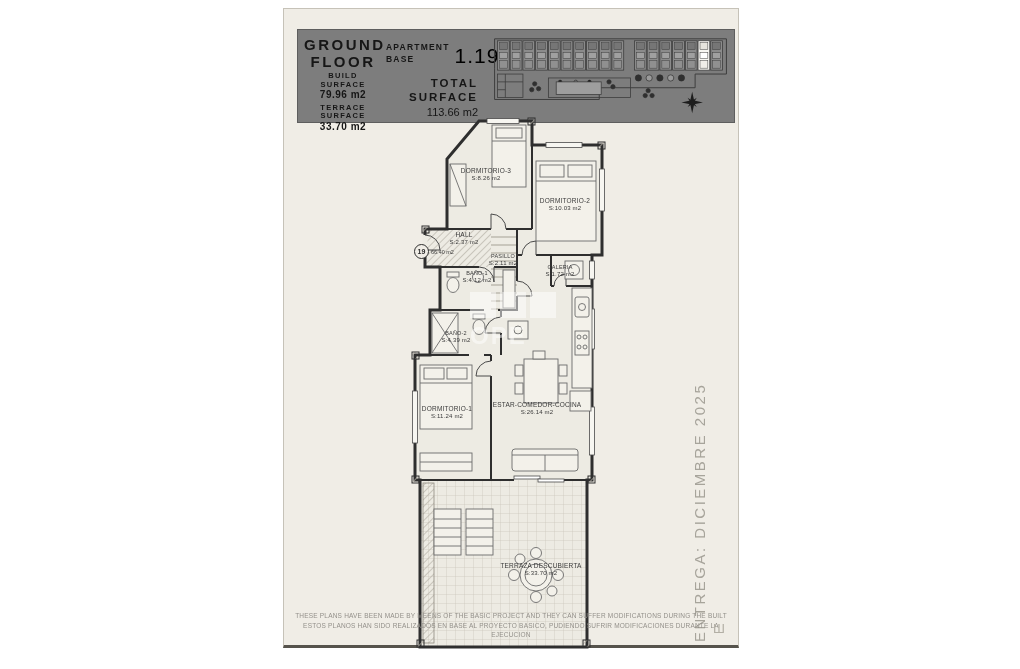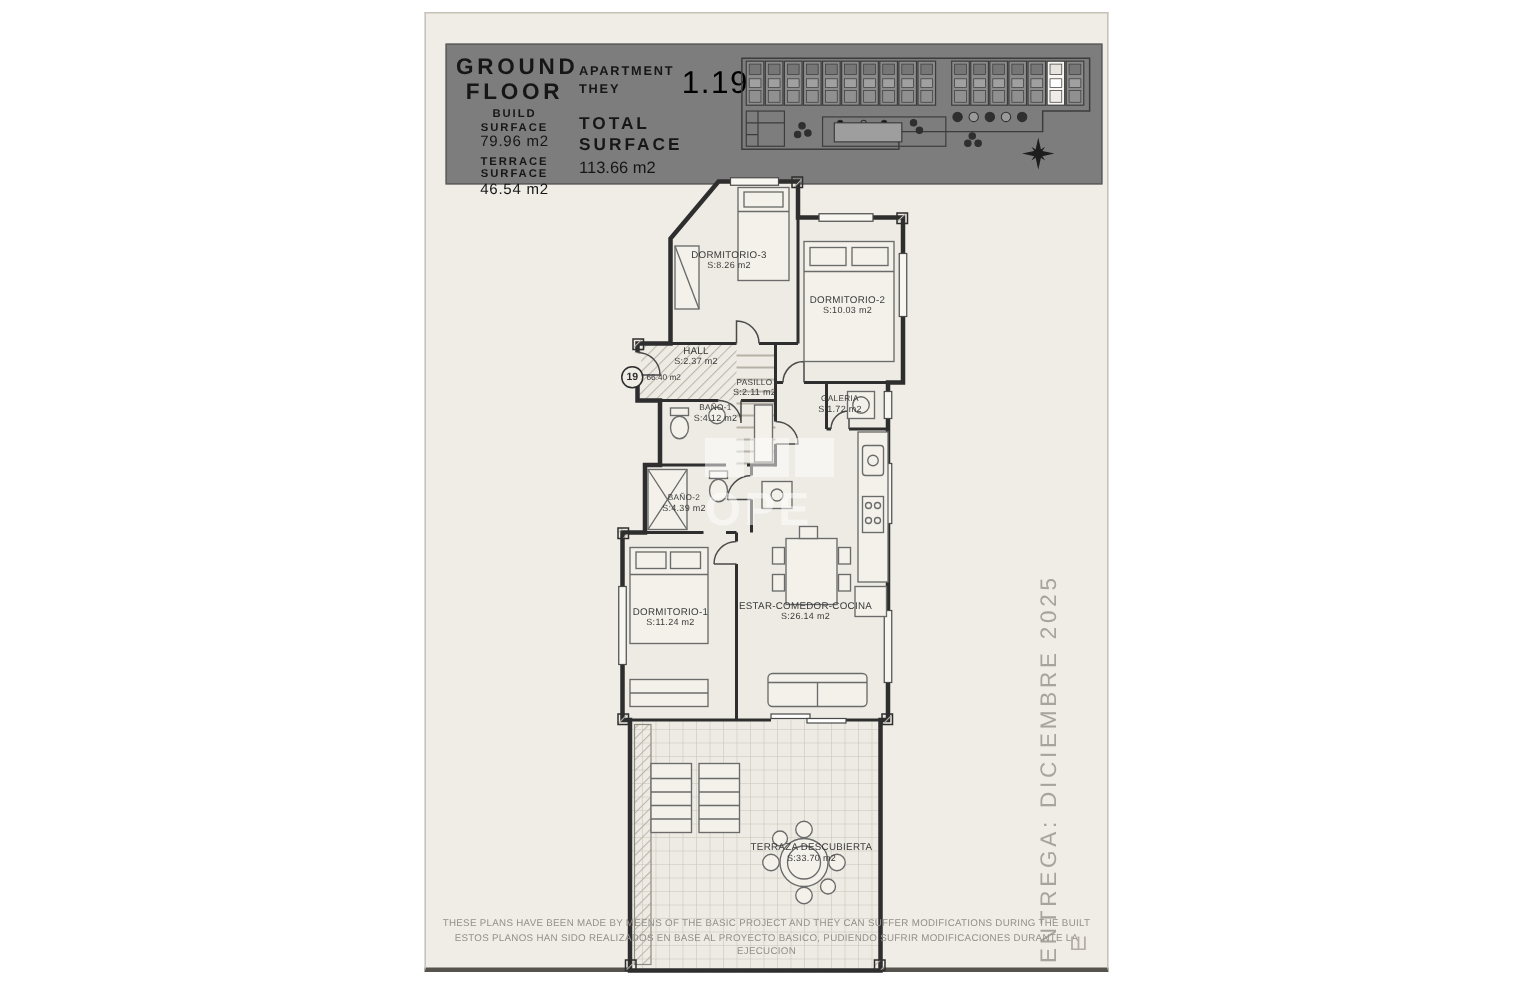--- a/index.html
+++ b/index.html
@@ -7,47 +7,47 @@
           font-family:"Liberation Sans",sans-serif;}
   .sheet{position:absolute;left:283px;top:8px;width:456px;height:640px;background:#f0ede6;
          border:1px solid #c6c2b8;border-bottom:3px solid #56534c;box-sizing:border-box;}
 
   
   .header{position:absolute;left:13px;top:20px;width:438px;height:94px;background:#7d7d7d;
           border:1px solid #5e5e5e;box-sizing:border-box;}
   .h-col1{position:absolute;left:6px;top:7px;width:78px;text-align:center;color:#161616;}
   .title-big{font-size:15px;font-weight:700;letter-spacing:2.5px;line-height:1.1;}
   .lbl-sm{font-size:7.5px;font-weight:700;letter-spacing:1.3px;line-height:1.15;}
-  .val{font-size:10px;font-weight:400;letter-spacing:.5px;line-height:1.25;}
+  .val{font-size:10px;font-weight:700;letter-spacing:.5px;line-height:1.25;}
   .mt2{margin-top:2px;text-align:center;}
   .h-col2{position:absolute;left:88px;top:9px;width:92px;color:#161616;}
   .apt-row{display:flex;align-items:center;}
   .apt-lbls{font-size:8.5px;font-weight:700;letter-spacing:1.2px;line-height:1.3;}
   .apt-num{font-size:21px;color:#000000;font-weight:400;letter-spacing:1px;margin-left:5px;margin-top:5px;}
-  .total{margin-top:9px;text-align:left;}
+  .total{margin-top:9px;text-align:right;}
   .total-lbl{font-size:11.5px;font-weight:700;letter-spacing:2px;line-height:1.2;}
   .total-val{font-size:11px;font-weight:400;margin-top:1px;}
   .siteplan{position:absolute;left:190px;top:1px;width:245px;height:90px;}
 
   
   .plan{position:absolute;left:0;top:0;width:456px;height:654px;}
   .rlabel{position:absolute;transform:translate(-50%,-50%);text-align:center;color:#3a3a3a;
           font-size:6.5px;line-height:1.3;letter-spacing:.2px;white-space:nowrap;}
   .rlabel .area{font-size:6px;}
   .tiny{font-size:5.5px;}
   .badge{position:absolute;left:130px;top:235px;width:13px;height:13px;border:1.2px solid #2d2d2d;
          border-radius:50%;background:#f0ede6;color:#2d2d2d;font-size:7px;font-weight:700;
          display:flex;align-items:center;justify-content:center;}
   .useful{position:absolute;left:147px;top:240px;font-size:5.5px;color:#3a3a3a;}
 
   
   .wm{position:absolute;left:186px;top:283px;width:120px;height:80px;opacity:.5;text-align:left;}
   .wm-row{display:flex;gap:4px;}
   .wm-sq{width:26px;height:26px;background:#ffffff;}
-  .wm-text{margin-top:4px;font-size:31px;font-weight:700;color:#ffffff;letter-spacing:2px;}
+  .wm-text{margin-top:4px;font-size:24px;font-weight:700;color:#ffffff;letter-spacing:2px;}
 
   
   .entrega{position:absolute;left:407px;top:633px;width:252px;transform:rotate(-90deg);
            transform-origin:0 0;font-size:15px;letter-spacing:2.5px;color:#a7a49b;white-space:nowrap;}
   .footer{position:absolute;left:0;right:0;bottom:5px;text-align:center;color:#93908a;
           font-size:6.5px;line-height:1.5;letter-spacing:.2px;}
   .logo{position:absolute;right:13px;bottom:9px;font-size:13px;color:#b3afa5;}
 </style>
 </head>
 <body>
@@ -57,28 +57,28 @@
 
     <div class="header">
       <div class="h-col1">
         <div class="title-big">GROUND</div>
         <div class="title-big">FLOOR</div>
         <div class="lbl-sm mt2">BUILD</div>
         <div class="lbl-sm">SURFACE</div>
         <div class="val">79.96 m2</div>
         <div class="lbl-sm mt2">TERRACE</div>
         <div class="lbl-sm">SURFACE</div>
-        <div class="val">46.54 m2</div>
+        <div class="val">33.70 m2</div>
       </div>
 
       <div class="h-col2">
         <div class="apt-row">
           <div class="apt-lbls">
             <div>APARTMENT</div>
-            <div>THEY</div>
+            <div>BASE</div>
           </div>
           <div class="apt-num">1.19</div>
         </div>
         <div class="total">
           <div class="total-lbl">TOTAL</div>
           <div class="total-lbl">SURFACE</div>
           <div class="total-val">113.66 m2</div>
         </div>
       </div>
 

